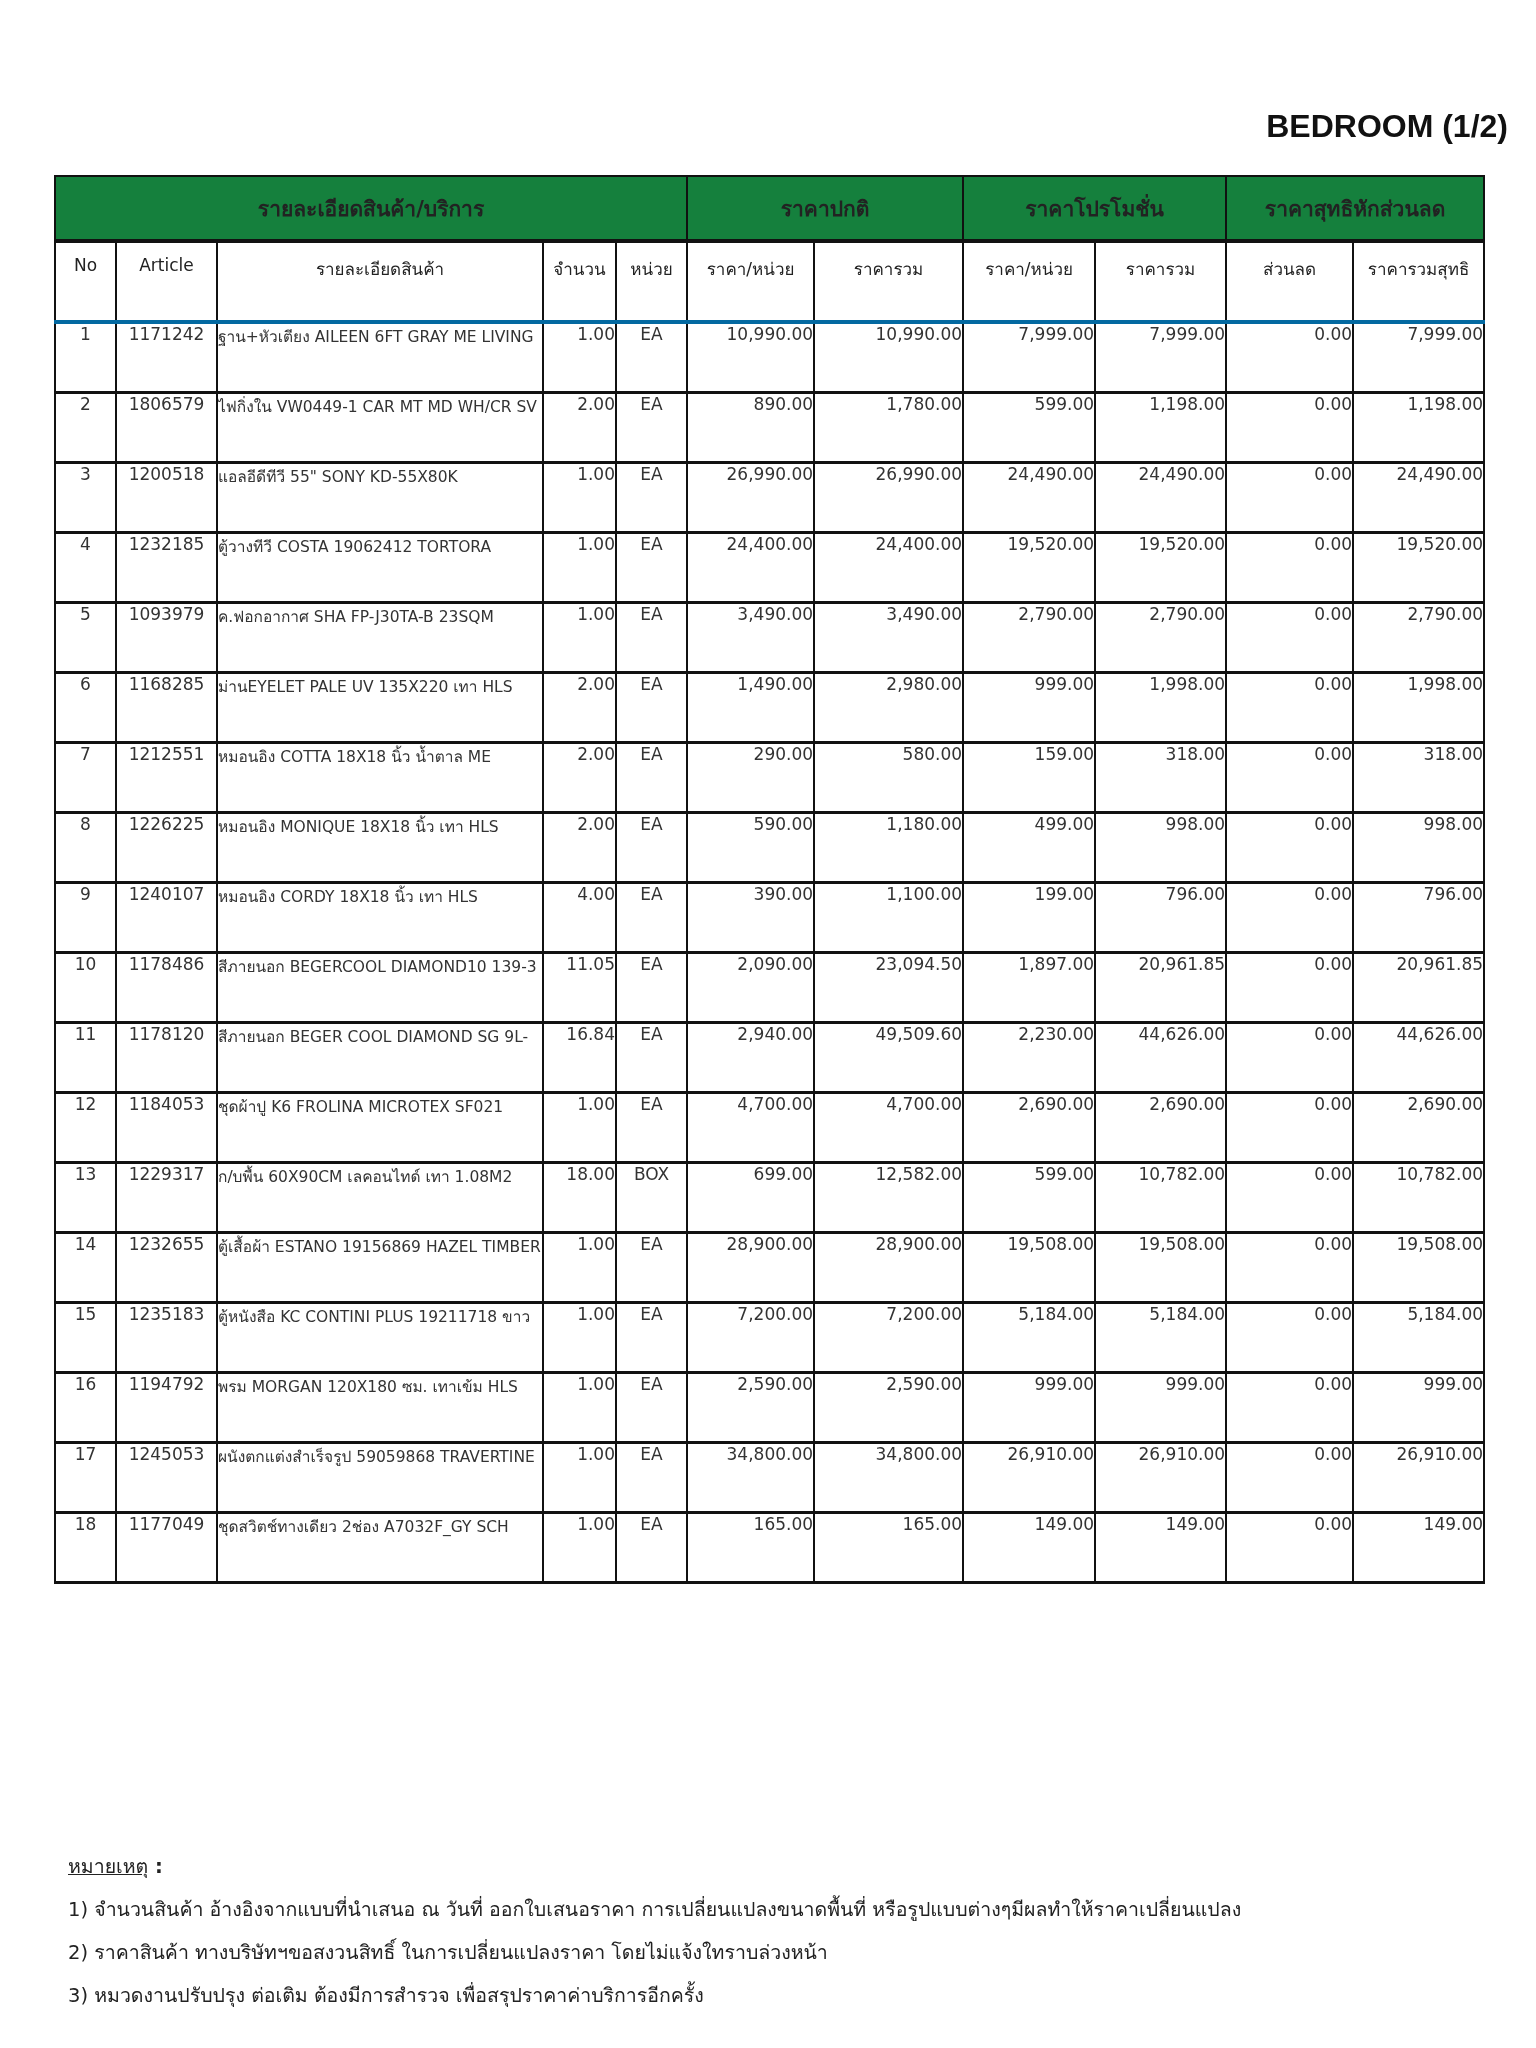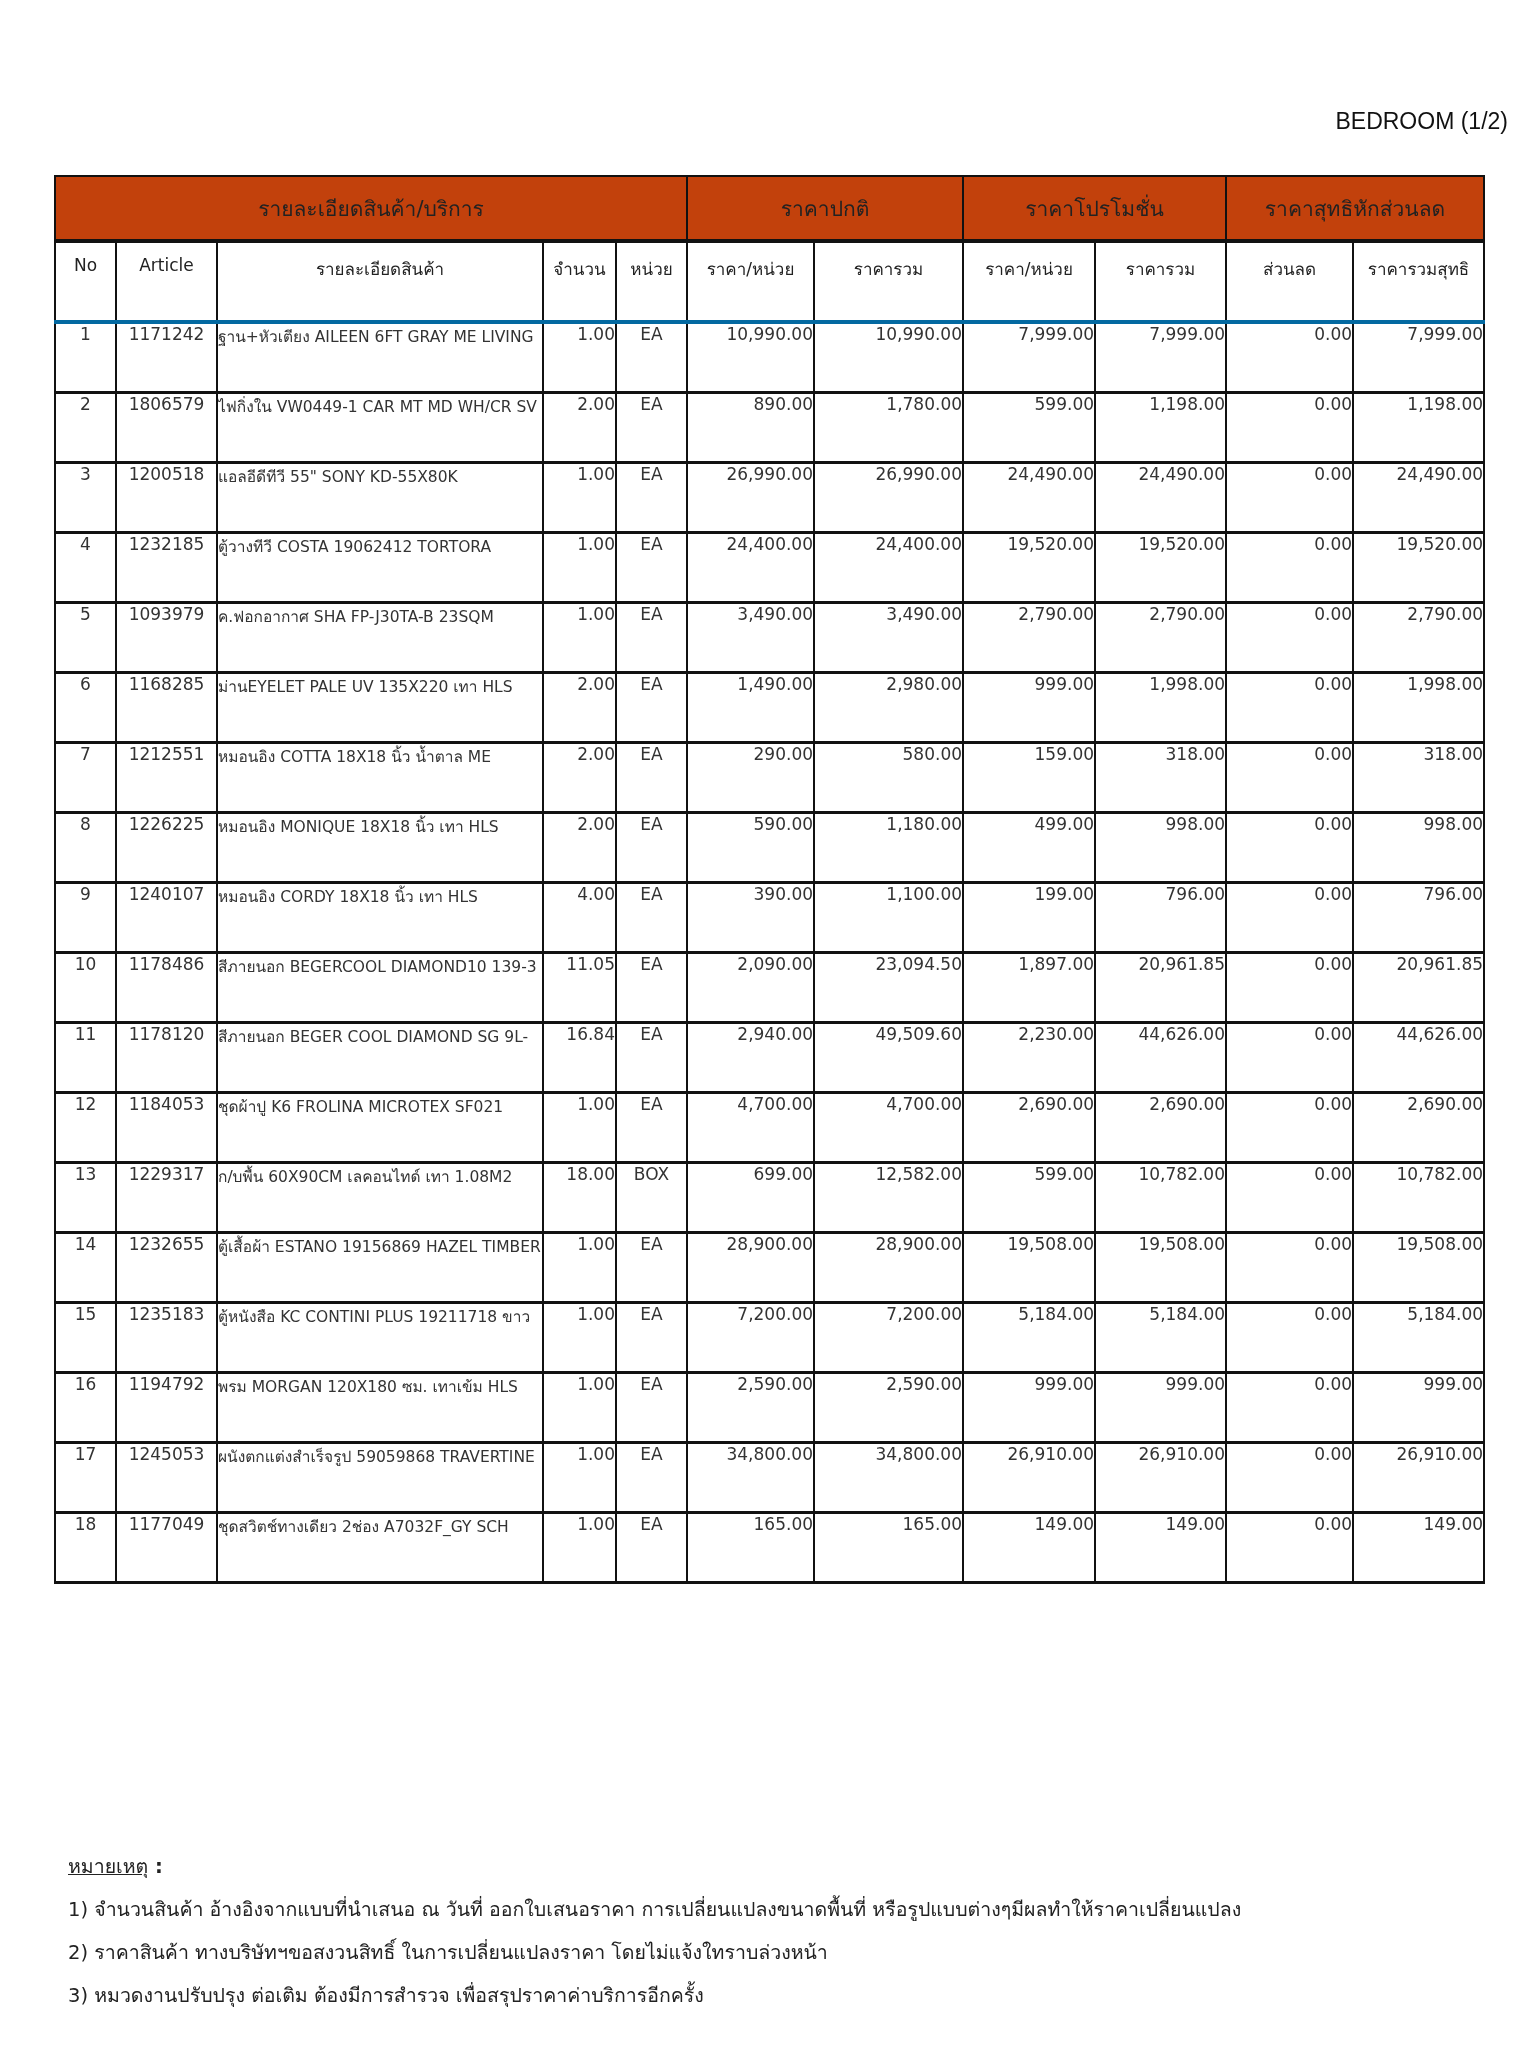--- a/index.html
+++ b/index.html
@@ -1,24 +1,24 @@
 <!DOCTYPE html>
 <html><head>
 <meta charset="utf-8">
 <style>
   html, body { margin:0; padding:0; background:#ffffff; }
   body { width:1536px; height:2048px; position:relative; overflow:hidden;
          font-family:"DejaVu Sans", "Liberation Sans", sans-serif; color:#222; }
   #title { position:absolute; right:28px; top:108px; font-family:"Liberation Sans", sans-serif;
-           font-weight:normal; font-size:23px; color:#111; white-space:nowrap; }
+           font-weight:bold; font-size:32px; color:#111; white-space:nowrap; }
   table.q { position:absolute; left:54px; top:175px; border-collapse:collapse; table-layout:fixed;
             width:1429px; }
   table.q td, table.q th { border:2px solid #111; padding:0; overflow:hidden; white-space:nowrap; }
   table.q th { font-weight:normal; }
-  tr.h1 th { background:#c2410c; height:62px; font-size:21px; color:#222; border-bottom:4px solid #111; vertical-align:middle; }
+  tr.h1 th { background:#15803d; height:62px; font-size:21px; color:#222; border-bottom:4px solid #111; vertical-align:middle;font-weight:bold; }
   tr.h2 th { height:65px; font-size:17px; color:#222; vertical-align:top; padding-top:12px; border-bottom:4px solid #0369a1; }
   tbody tr td { height:67px; vertical-align:top; padding-top:12px; font-size:17px; color:#333; }
   tbody tr { border-bottom:3px solid #111; }
   td.c { text-align:center; }
   td.r { text-align:right; padding-right:3px; }
   td.desc { font-size:15.5px; padding-left:3px; padding-top:8px; color:#333; }
   #notes { position:absolute; left:68px; top:1845px; font-size:19.5px; color:#222;
            font-family:"DejaVu Sans", sans-serif; line-height:43px; }
   #notes .head { text-decoration:underline; }
   #notes .colon { font-weight:bold; }

